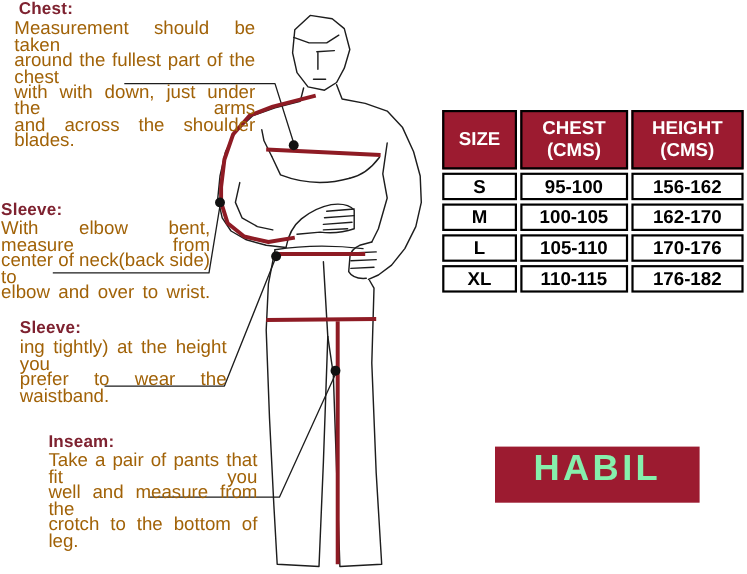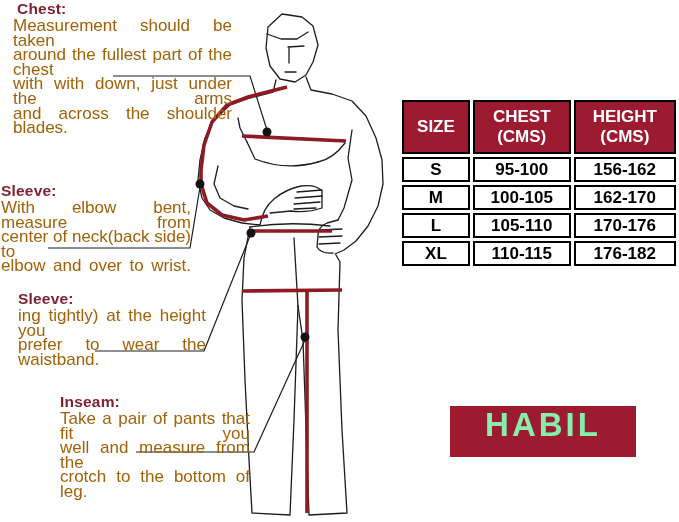--- a/index.html
+++ b/index.html
@@ -15,21 +15,21 @@
   }
   .guide .ln {
     font-size:17px; line-height:14.6px; color:#a16207;
     text-align:justify; text-align-last:justify; text-justify:inter-word;
     white-space:normal;
   }
   .guide-chest  { left:13px; top:1px;   width:219px; }
   .guide-chest .g-title { padding-left:4px; }
   .guide-sleeve { left:1px;  top:183px; width:190px; }
   .guide-waist  { left:18px; top:291px; width:188px; }
-  .guide-inseam { left:60px; top:394px; width:190px; }
+  .guide-inseam { left:44px; top:394px; width:190px; }
 
   
   .figure-svg { position:absolute; left:0; top:0; }
 
   
   .size-table {
     position:absolute; left:399px; top:97px;
     border-collapse:separate; border-spacing:3px;
   }
   .size-table th, .size-table td {

